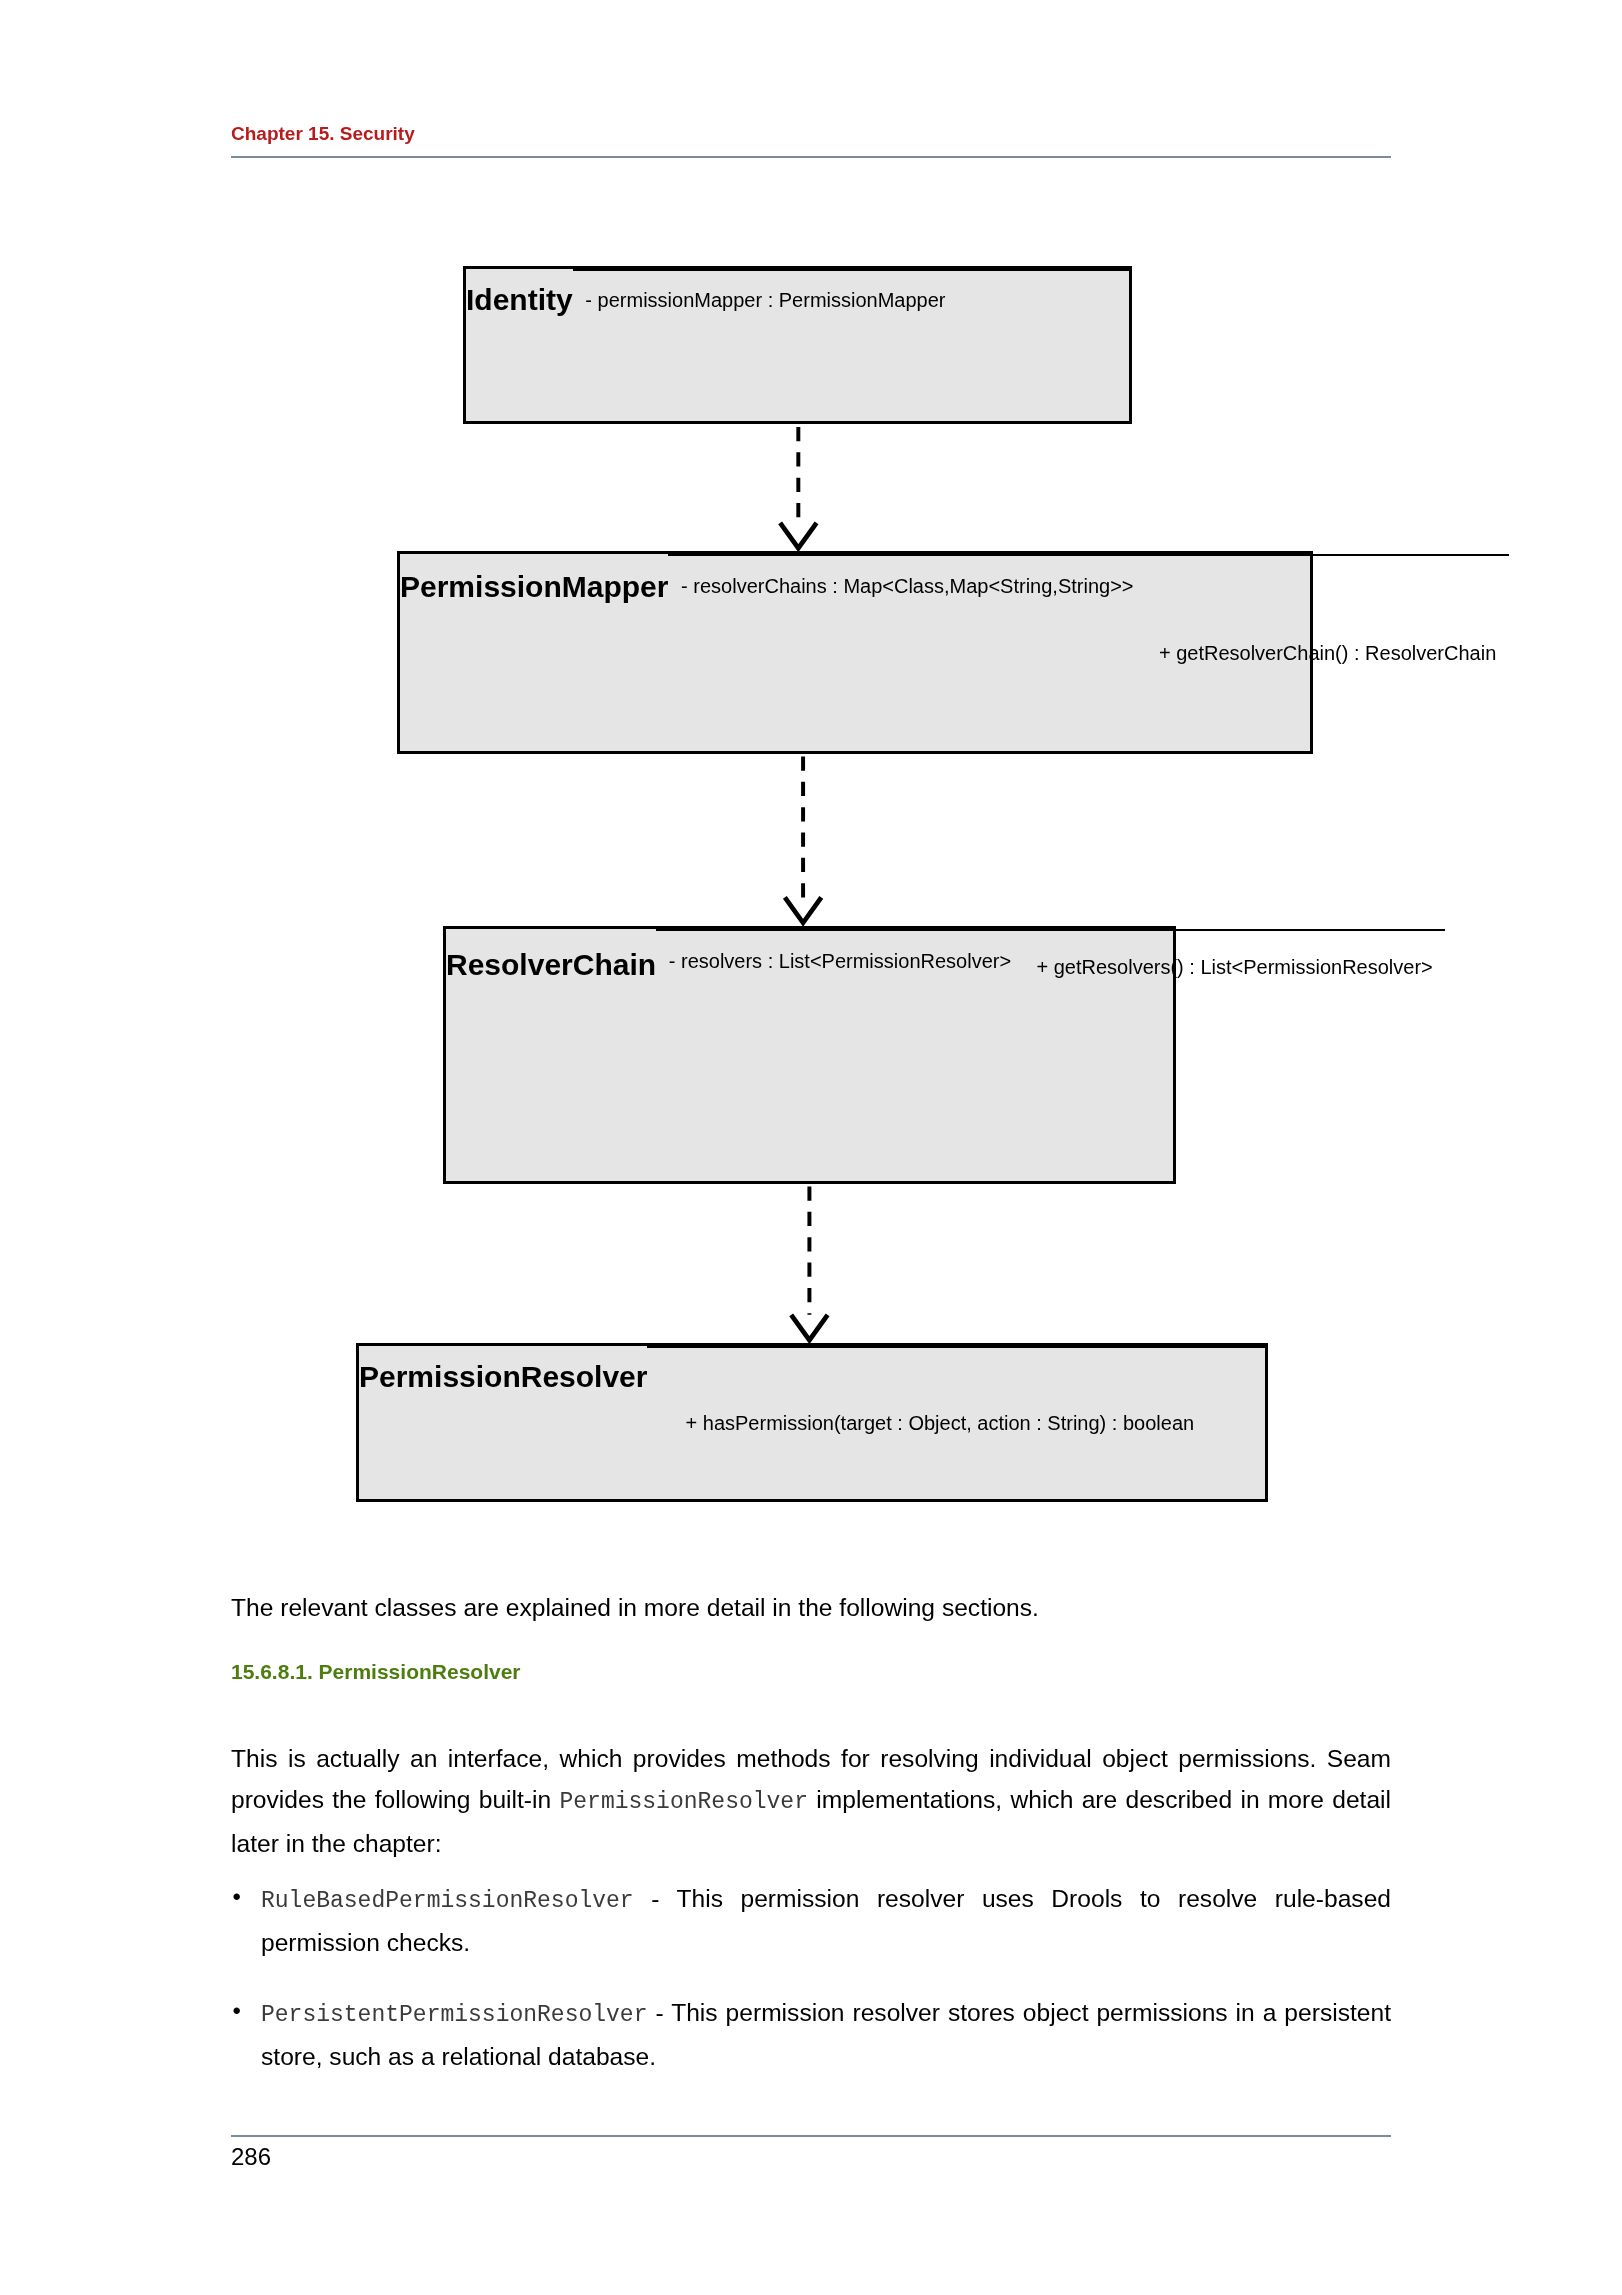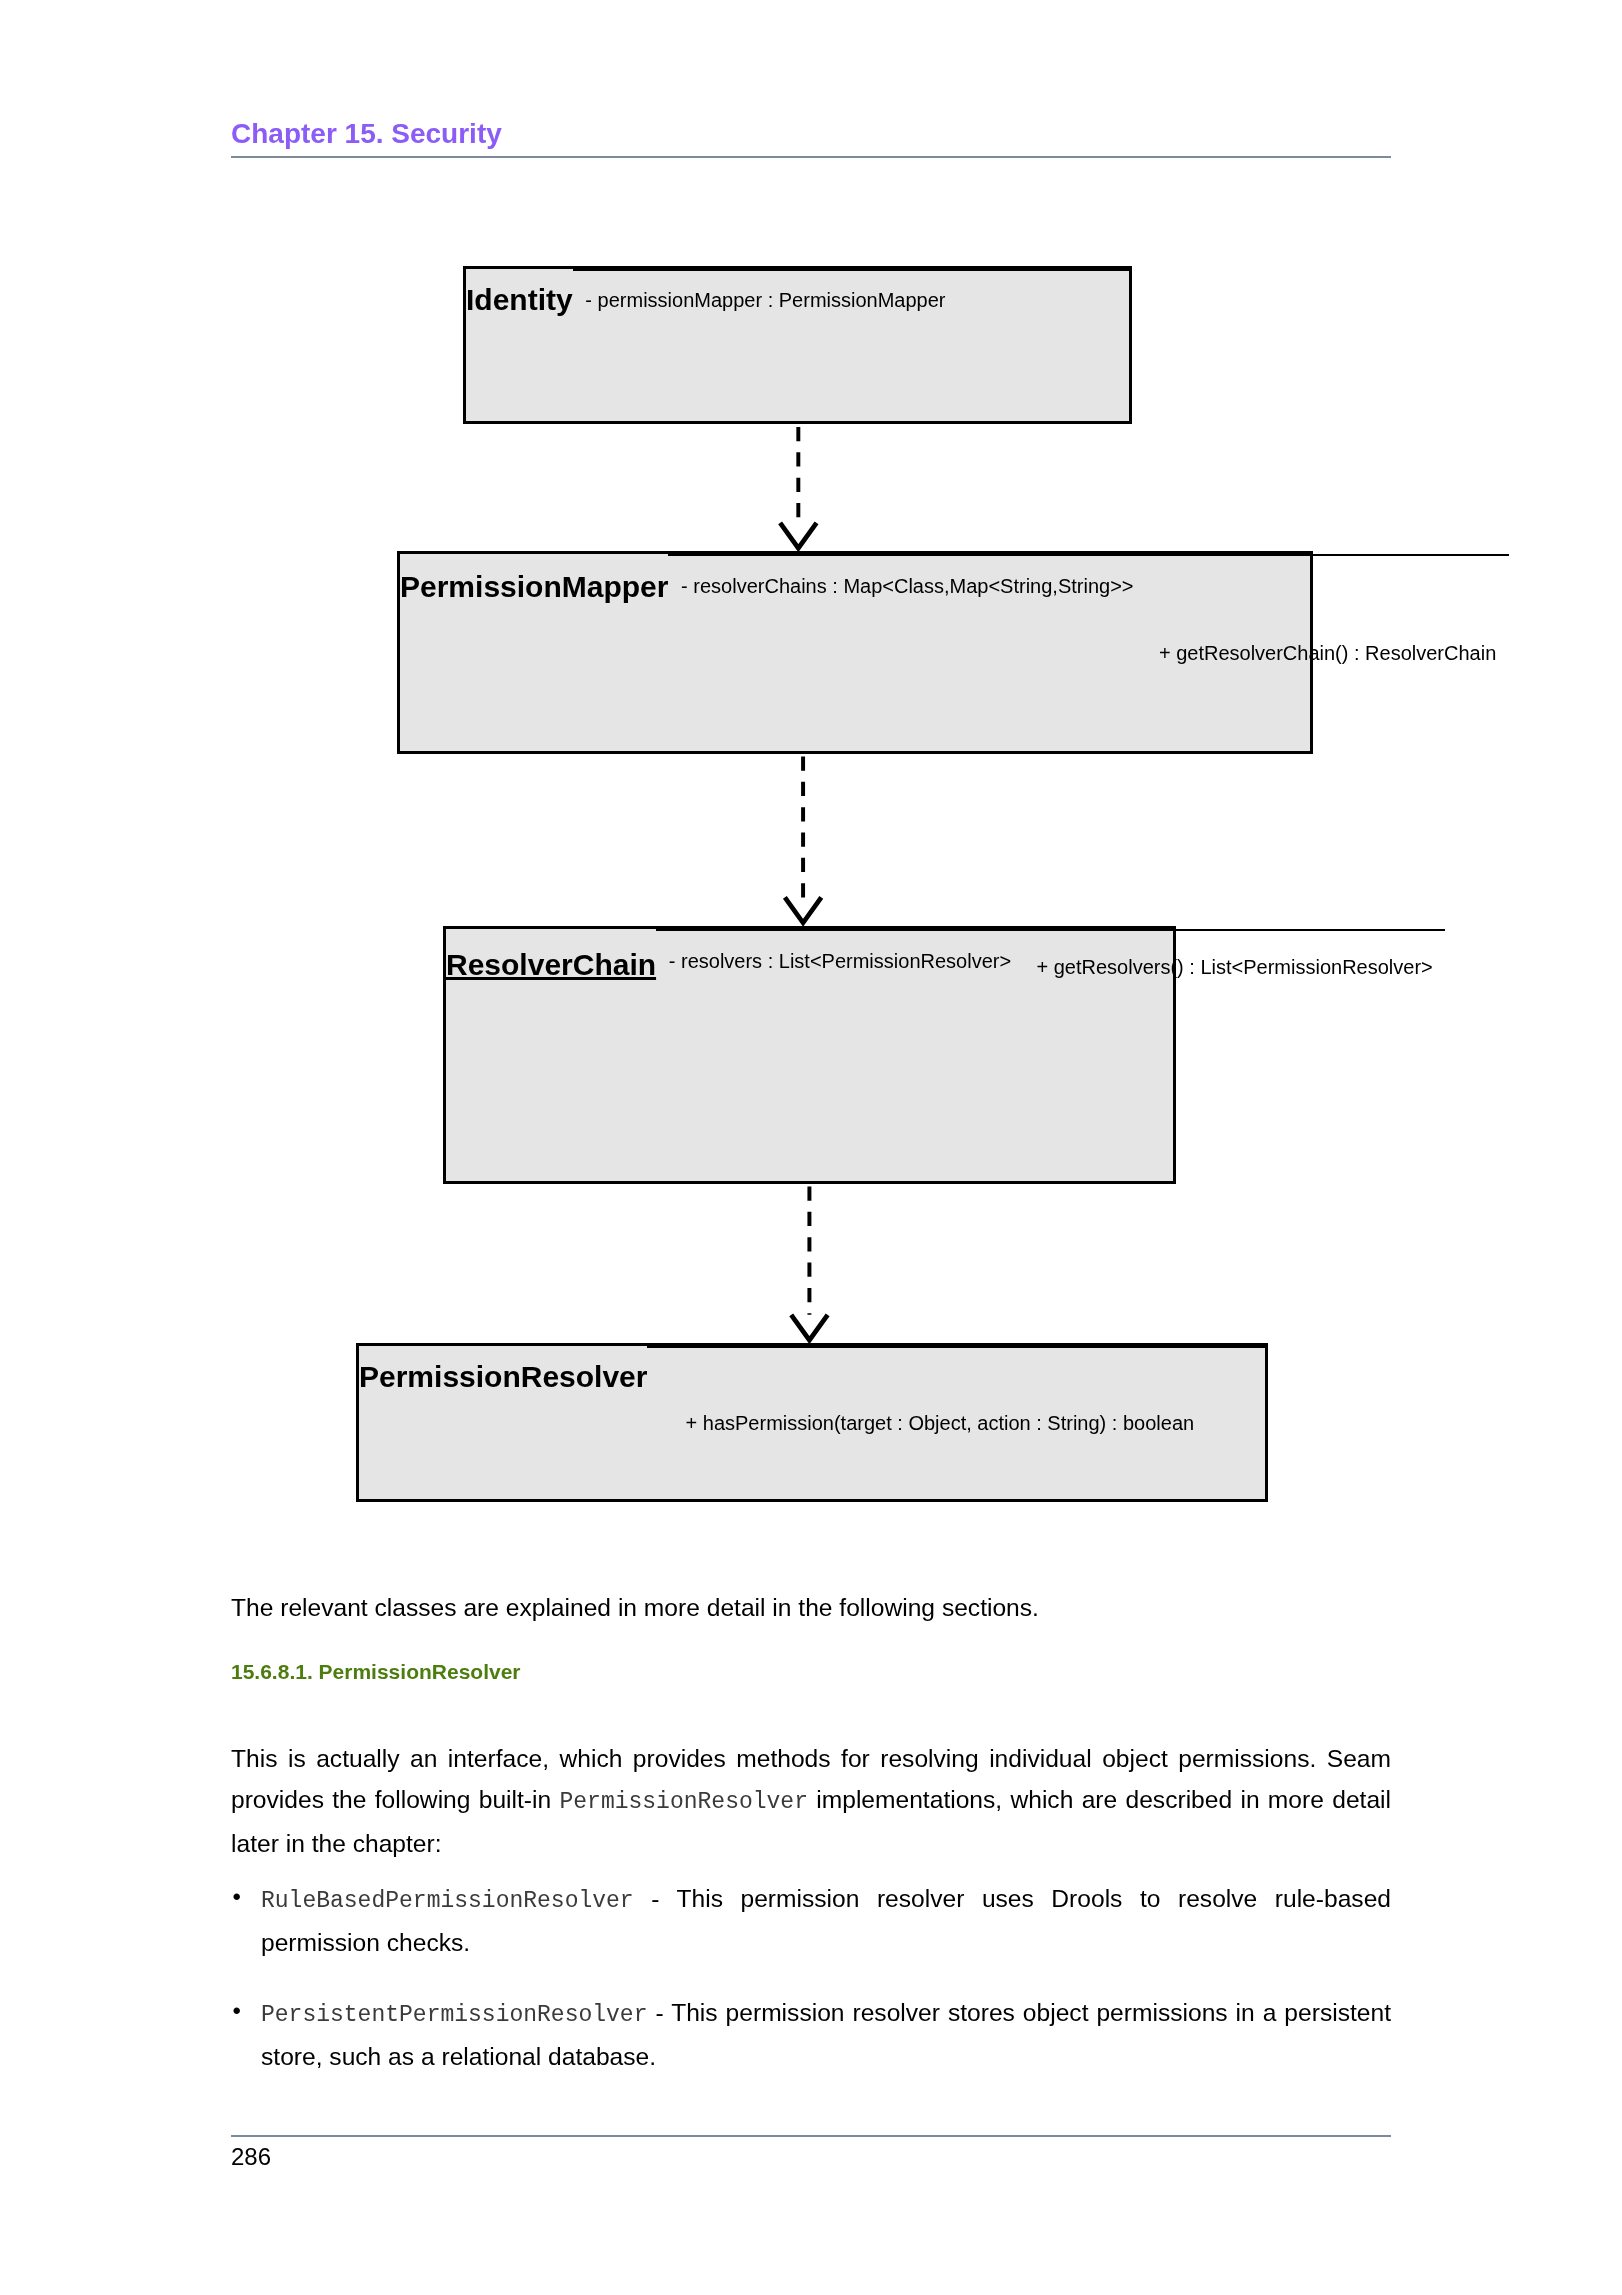--- a/index.html
+++ b/index.html
@@ -8,21 +8,21 @@
     width:1622px;height:2295px;
     font-family:"Liberation Sans", sans-serif;
     color:#000;
     overflow:hidden;
   }
   .abs{position:absolute;}
 
   
   .chapter-title{
     left:231px;top:119px;
-    font-size:28px;line-height:30px;font-weight:bold;color:#8b5cf6;
+    font-size:19px;line-height:30px;font-weight:bold;color:#b91c1c;
   }
   .rule{height:2.4px;background:#7b8b9d;width:1160px;left:231px;}
   .header-rule{top:156px;}
   .footer-rule{top:2135px;}
   .page-number{left:231px;top:2139px;font-size:24px;line-height:35px;color:#000;}
 
   
   .uml-box{
     position:absolute;
     box-sizing:border-box;
@@ -45,21 +45,21 @@
     flex:0 0 auto;
   }
   .uml-fill{flex:1 1 auto;}
   #box-identity{left:463px;top:266px;width:669px;height:158px;}
   #box-identity .uml-title{height:62px;}
   #box-identity .attrs{height:60px;}
   #box-permissionmapper{left:397px;top:551px;width:916px;height:203px;}
   #box-permissionmapper .uml-title{height:65px;}
   #box-permissionmapper .attrs{height:63px;}
   #box-resolverchain{left:443px;top:926px;width:733px;height:258px;}
-  #box-resolverchain .uml-title{height:72px;text-decoration:underline;}
+  #box-resolverchain .uml-title{height:72px;}
   #box-resolverchain .attrs{height:63px;}
   #box-resolverchain .methods{align-items:flex-start;padding-top:25px;}
   #box-permissionresolver{left:356px;top:1343px;width:912px;height:159px;}
   #box-permissionresolver .uml-title{height:62px;}
   #box-permissionresolver .attrs{height:20.6px;}
   .arrows-svg{left:0;top:0;pointer-events:none;}
 
   
   .intro{
     left:231px;top:1562px;width:1160px;

